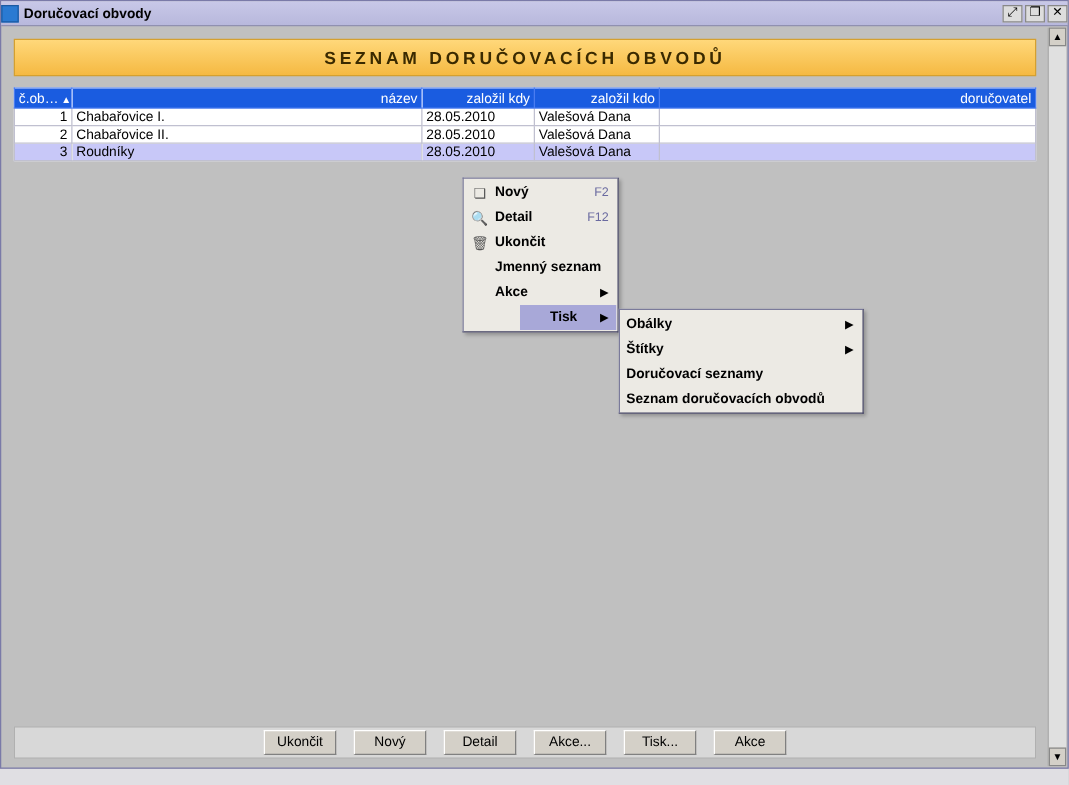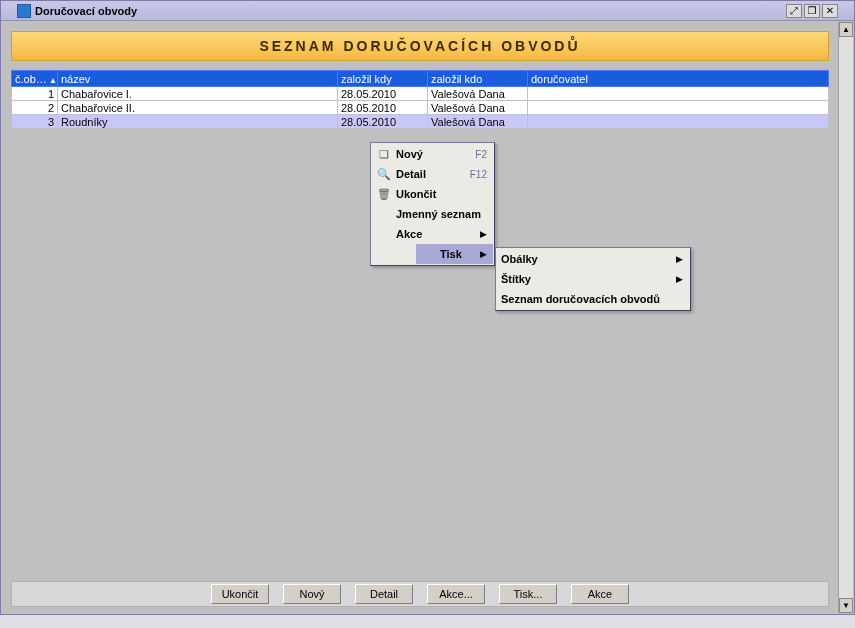--- a/index.html
+++ b/index.html
@@ -15,21 +15,21 @@
   .window {
     width: 855px; height: 615px;
     border: 1px solid #7a7aa8;
     background: #c0c0c0;
     position: relative;
   }
   .titlebar {
     height: 20px;
     background: linear-gradient(#c8c8e8, #b8b8dc);
     display: flex; align-items: center;
-    padding: 0 16px;
+    padding: 0 0;
     border-bottom: 1px solid #9090b0;
   }
   .titlebar-icon {
     width: 14px; height: 14px; margin-right: 4px;
     background: #2a7ad2;
     border: 1px solid #1a5aa2;
   }
   .titlebar-text { flex: 1; font-weight: bold; color: #000; }
   .titlebar-btns { display: flex; gap: 2px; }
   .titlebar-btn {
@@ -80,21 +80,21 @@
     background: #fff;
     table-layout: fixed;
   }
   table.grid th {
     background: #1a5ce0;
     color: #fff;
     font-weight: normal;
     height: 16px;
     border: 1px solid #4a7cf0;
     padding: 0 3px;
-    text-align: left;
+    text-align: right;
     font-size: 11px;
     white-space: nowrap; overflow: hidden;
   }
   table.grid th.sort::after {
     content: " ▲"; font-size: 8px;
   }
   table.grid td {
     border: 1px solid #c0c0d0;
     padding: 0 3px;
     height: 14px;
@@ -246,20 +246,23 @@
     <div class="ctx" style="left:493px; top:225px; width:196px;">
       <div class="ctx-item norm">
         <span class="ctx-label">Obálky</span>
         <span class="ctx-arrow">▶</span>
       </div>
       <div class="ctx-item norm">
         <span class="ctx-label">Štítky</span>
         <span class="ctx-arrow">▶</span>
       </div>
       <div class="ctx-item norm">
+        <span class="ctx-label">Doručovací seznamy</span>
+      </div>
+      <div class="ctx-item norm">
         <span class="ctx-label">Seznam doručovacích obvodů</span>
       </div>
     </div>
 
     <div class="btnbar">
       <button class="btn">Ukončit</button>
       <button class="btn">Nový</button>
       <button class="btn">Detail</button>
       <button class="btn">Akce...</button>
       <button class="btn">Tisk...</button>

